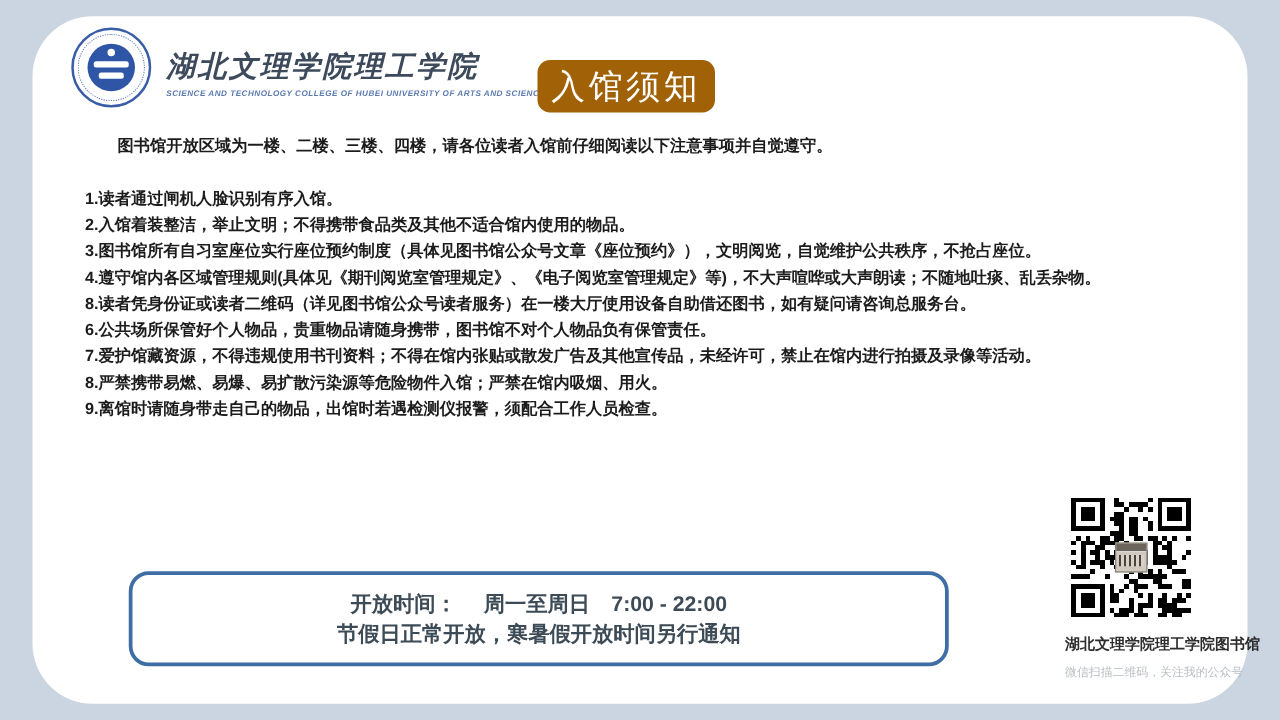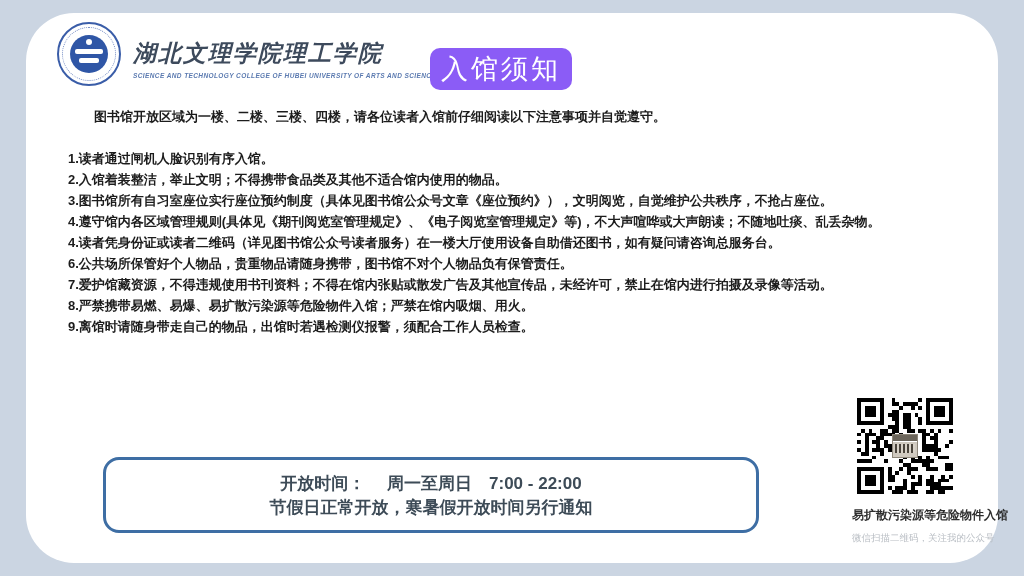--- a/index.html
+++ b/index.html
@@ -132,35 +132,35 @@
         <div class="bar1"></div>
         <div class="bar2"></div>
       </div>
     </div>
     <div class="wordmark">
       <div class="cn">湖北文理学院理工学院</div>
       <div class="en">SCIENCE AND TECHNOLOGY COLLEGE OF HUBEI UNIVERSITY OF ARTS AND SCIENCE</div>
     </div>
   </div>
 
-  <div class="title-badge" style="background: #8b5cf6; color: rgb(255, 255, 255);">入馆须知</div>
+  <div class="title-badge" style="background: #a16207; color: rgb(255, 255, 255);">入馆须知</div>
 
   <div class="notice">
     <div class="intro">图书馆开放区域为一楼、二楼、三楼、四楼，请各位读者入馆前仔细阅读以下注意事项并自觉遵守。</div>
     <div class="rules">
 
         <div>1.读者通过闸机人脸识别有序入馆。</div>
 
         <div>2.入馆着装整洁，举止文明；不得携带食品类及其他不适合馆内使用的物品。</div>
 
         <div>3.图书馆所有自习室座位实行座位预约制度（具体见图书馆公众号文章《座位预约》），文明阅览，自觉维护公共秩序，不抢占座位。</div>
 
         <div>4.遵守馆内各区域管理规则(具体见《期刊阅览室管理规定》、《电子阅览室管理规定》等)，不大声喧哗或大声朗读；不随地吐痰、乱丢杂物。</div>
 
-        <div>4.读者凭身份证或读者二维码（详见图书馆公众号读者服务）在一楼大厅使用设备自助借还图书，如有疑问请咨询总服务台。</div>
+        <div>8.读者凭身份证或读者二维码（详见图书馆公众号读者服务）在一楼大厅使用设备自助借还图书，如有疑问请咨询总服务台。</div>
 
         <div>6.公共场所保管好个人物品，贵重物品请随身携带，图书馆不对个人物品负有保管责任。</div>
 
         <div>7.爱护馆藏资源，不得违规使用书刊资料；不得在馆内张贴或散发广告及其他宣传品，未经许可，禁止在馆内进行拍摄及录像等活动。</div>
 
         <div>8.严禁携带易燃、易爆、易扩散污染源等危险物件入馆；严禁在馆内吸烟、用火。</div>
 
         <div>9.离馆时请随身带走自己的物品，出馆时若遇检测仪报警，须配合工作人员检查。</div>
       </div>
   </div>
@@ -474,17 +474,17 @@
           <rect x="3" y="24" width="1" height="1" fill="#000"></rect>
           <rect x="4" y="24" width="1" height="1" fill="#000"></rect>
           <rect x="5" y="24" width="1" height="1" fill="#000"></rect>
           <rect x="6" y="24" width="1" height="1" fill="#000"></rect>
         </svg>
       <div class="qr-center">
         <div class="roof"></div>
         <div class="body-lines"></div>
       </div>
     </div>
-    <div class="qr-caption">易扩散污染源等危险物件入馆</div>
+    <div class="qr-caption">湖北文理学院理工学院图书馆</div>
     <div class="qr-subcaption">微信扫描二维码，关注我的公众号</div>
   </div>
 
 </div>
 
 </body></html>

